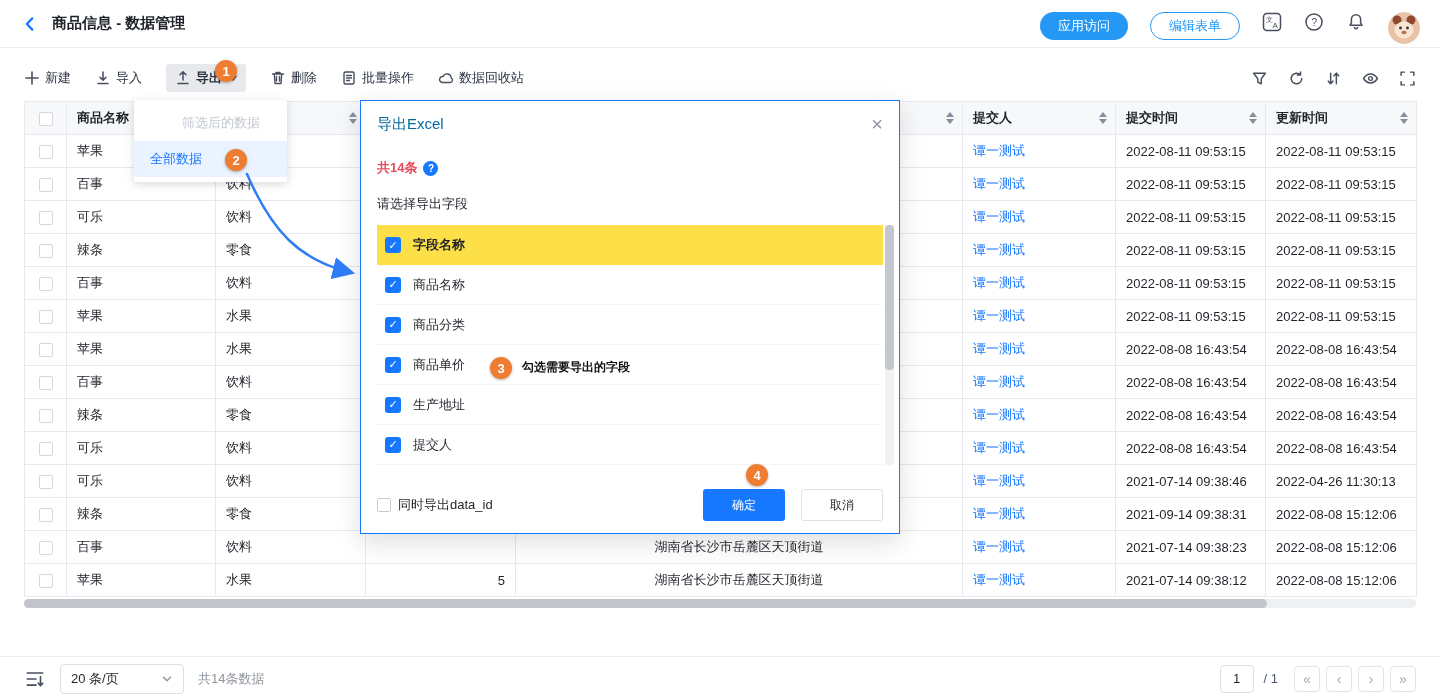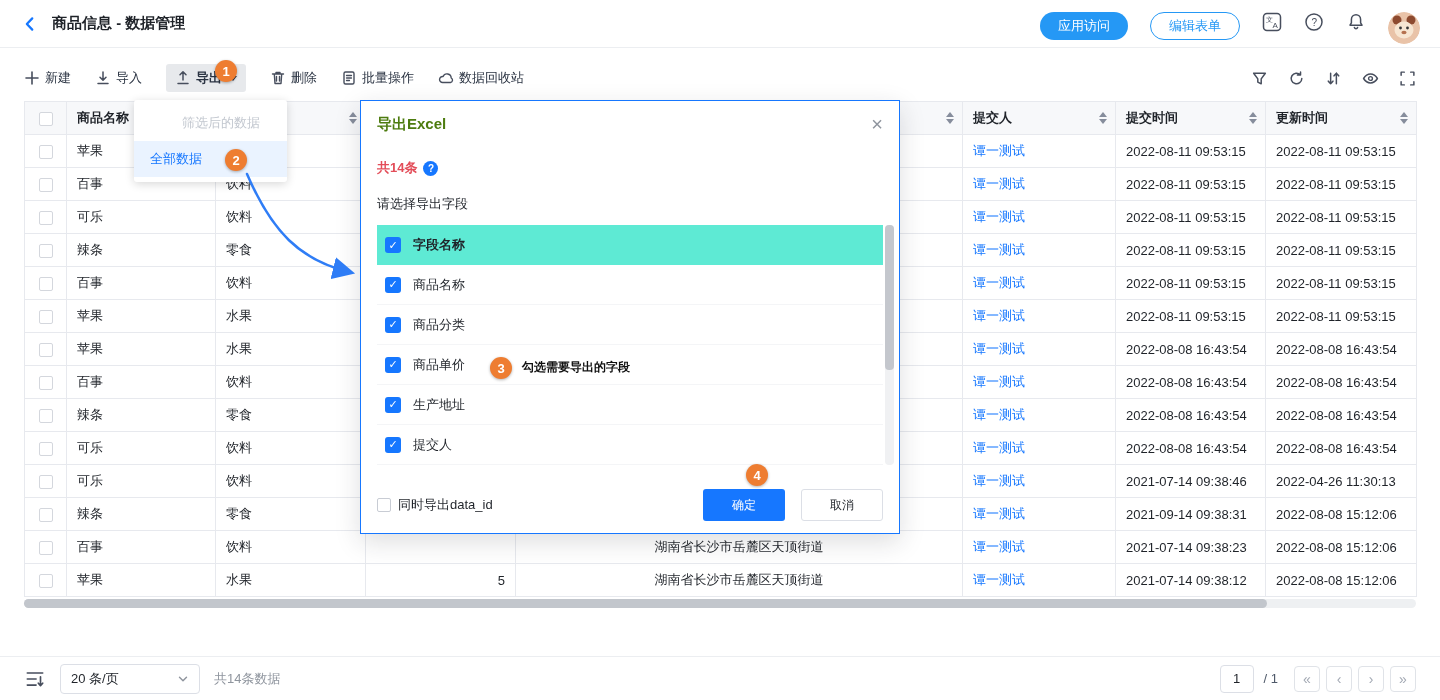--- a/index.html
+++ b/index.html
@@ -65,21 +65,21 @@
 
   
   .bottombar {
     position:absolute; left:0; right:0; bottom:0; height:44px;
     border-top:1px solid #eceef1; background:#fff;
     display:flex; align-items:center; justify-content:space-between;
     padding:0 24px; z-index:10;
   }
   .bb-left { display:flex; align-items:center; gap:14px; }
   .rowheight-btn { width:22px; height:22px; color:#474e5d; cursor:pointer; }
-  .page-size { width:140px; height:30px; border:1px solid #dcdfe6; border-radius:4px; display:flex; align-items:center; justify-content:space-between; padding:0 10px; color:#1f2329; cursor:pointer; background:#fff; }
+  .page-size { width:124px; height:30px; border:1px solid #dcdfe6; border-radius:4px; display:flex; align-items:center; justify-content:space-between; padding:0 10px; color:#1f2329; cursor:pointer; background:#fff; }
   .page-size .chev { width:12px; height:12px; color:#8f959e; }
   .bb-total { color:#8f959e; }
   .bb-right { display:flex; align-items:center; gap:6px; }
   .page-input { width:34px; height:28px; border:1px solid #dcdfe6; border-radius:4px; text-align:center; font-size:13px; color:#1f2329; outline:none; }
   .page-of { color:#4e5969; margin:0 10px 0 4px; }
   .nav-btn { width:26px; height:26px; border:1px solid #e0e3e8; border-radius:4px; background:#fff; color:#a2a8b3; font-size:14px; display:flex; align-items:center; justify-content:center; cursor:pointer; }
   .nav-first::after { content:"\00AB"; }
   .nav-prev::after  { content:"\2039"; }
   .nav-next::after  { content:"\203A"; }
   .nav-last::after  { content:"\00BB"; }
@@ -94,31 +94,31 @@
   .menu-item.muted { color:#c2c7cf;margin-left:32px; }
   .menu-item.active { color:#1677ff; background:#eaf3ff; }
 
   
   .modal {
     position:absolute; left:360px; top:100px; width:540px; height:434px;
     background:#fff; border:1px solid #1677ff;
     box-shadow:0 8px 24px rgba(31,35,41,.15); z-index:40;
   }
   .modal-header { position:absolute; top:0; left:0; right:0; height:46px; display:flex; align-items:center; justify-content:space-between; padding:0 16px; }
-  .modal-title { font-size:15px; font-weight:bold; color:#4d7c0f; }
+  .modal-title { font-size:15px; font-weight:normal; color:#0369a1; }
   .modal-close { font-size:20px; color:#8f959e; cursor:pointer; line-height:1; }
   .modal-close::after { content:"\00D7"; }
   .count-row { position:absolute; top:58px; left:16px; display:flex; align-items:center; gap:6px; }
   .count-red { color:#e34d59; font-weight:bold; }
   .help-dot { width:15px; height:15px; border-radius:50%; background:#1677ff; color:#fff; font-size:10px; font-weight:bold; display:flex; align-items:center; justify-content:center; cursor:pointer; }
   .help-dot::after { content:"?"; }
   .modal-prompt { position:absolute; top:94px; left:16px; color:#1f2329; }
   .field-list { position:absolute; top:124px; left:16px; right:16px; height:240px; overflow:hidden; }
   .field-item { height:40px; display:flex; align-items:center; gap:12px; padding:0 8px; border-bottom:1px solid #f4f5f7; cursor:pointer; }
-  .field-item.head { background:#5eead4; border-bottom:none; }
+  .field-item.head { background:#fde047; border-bottom:none; }
   .field-item.head .fl { font-weight:bold; }
   .fl { font-size:13px; color:#1f2329; }
   .cbx { width:16px; height:16px; border-radius:3px; background:#1677ff; color:#fff; font-size:11px; display:flex; align-items:center; justify-content:center; flex:none; cursor:pointer; }
   .cbx::after { content:"\2713"; }
   .m-scroll { position:absolute; top:124px; right:5px; width:9px; height:240px; background:#f0f1f3; border-radius:4px; }
   .m-scroll .mthumb { position:absolute; top:0; left:0; width:9px; height:145px; background:#c4c7cd; border-radius:4px; cursor:pointer; }
   .modal-footer { position:absolute; left:16px; right:16px; bottom:12px; height:32px; display:flex; align-items:center; justify-content:space-between; }
   .dataid-row { display:flex; align-items:center; gap:7px; cursor:pointer; }
   .cbe { width:14px; height:14px; border:1px solid #c8ccd4; border-radius:2px; background:#fff; flex:none; }
   .btn-row { display:flex; align-items:center; gap:16px; }

